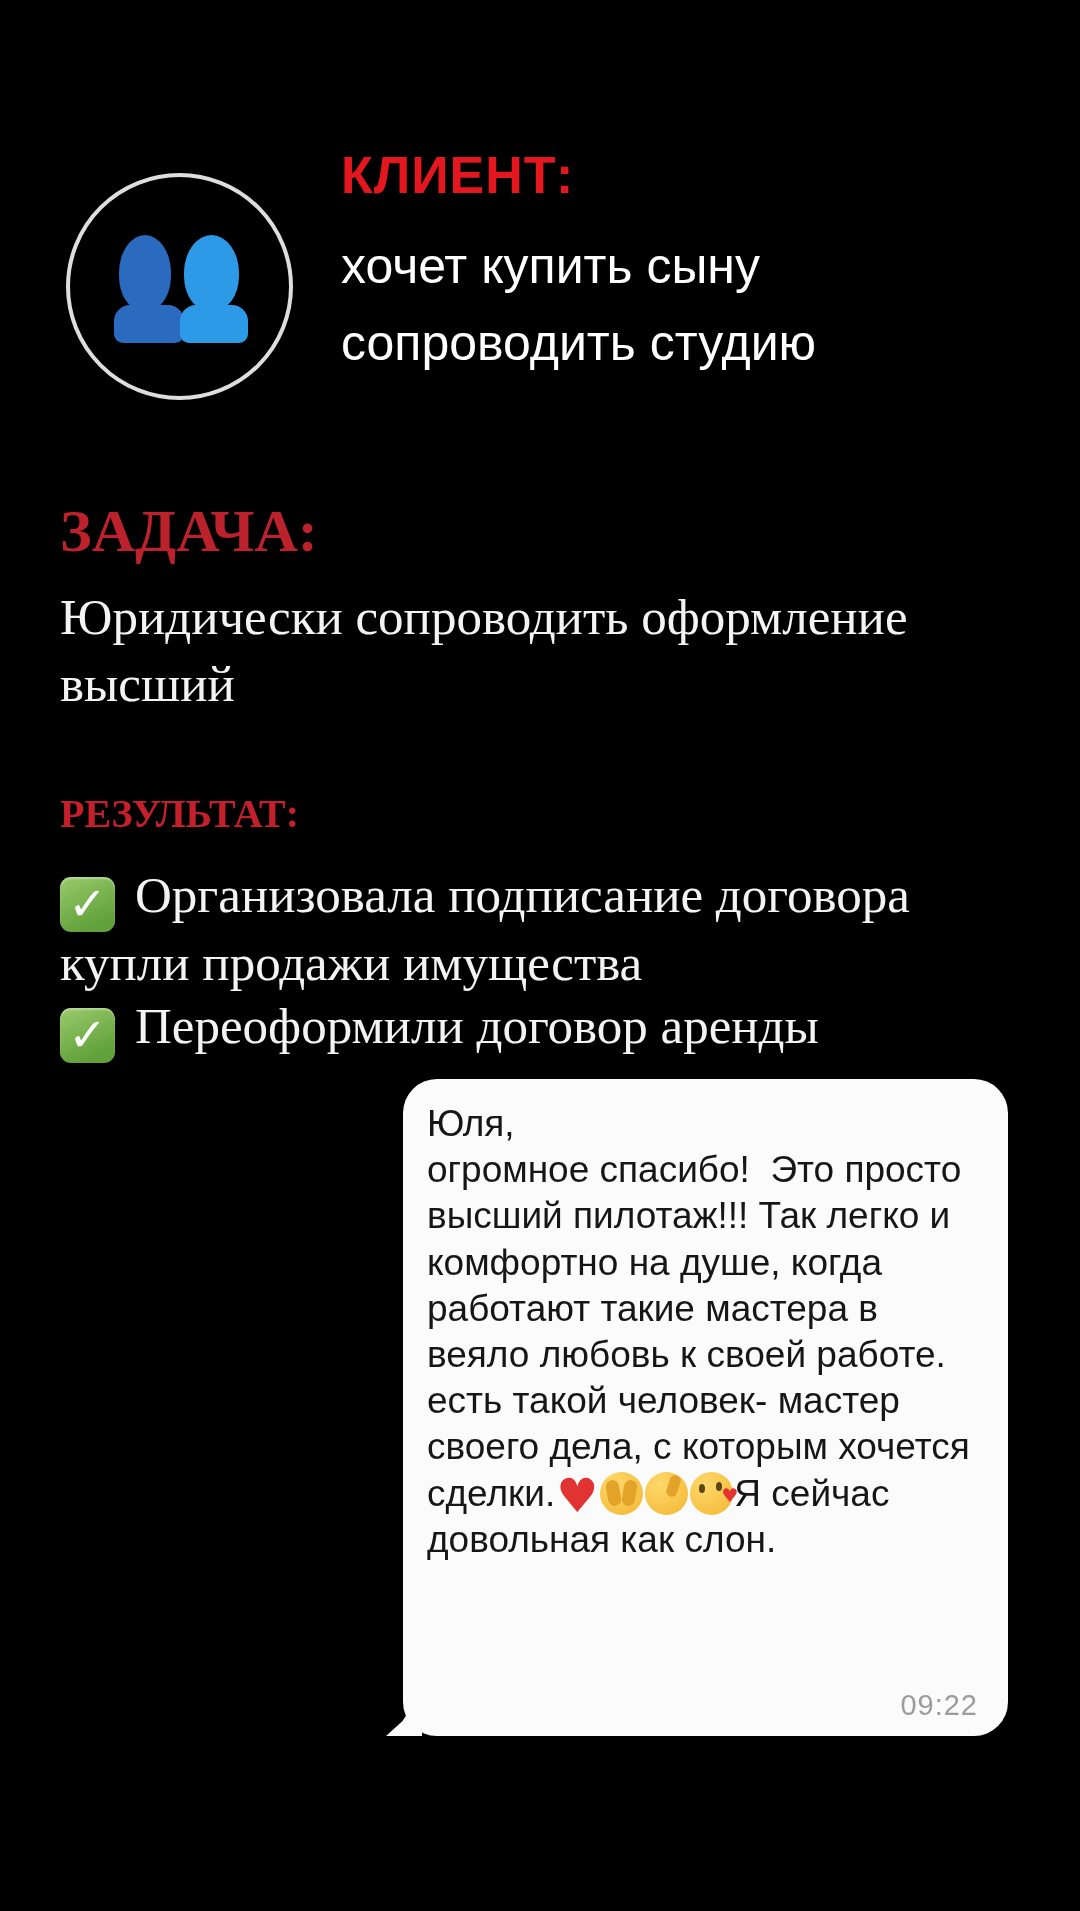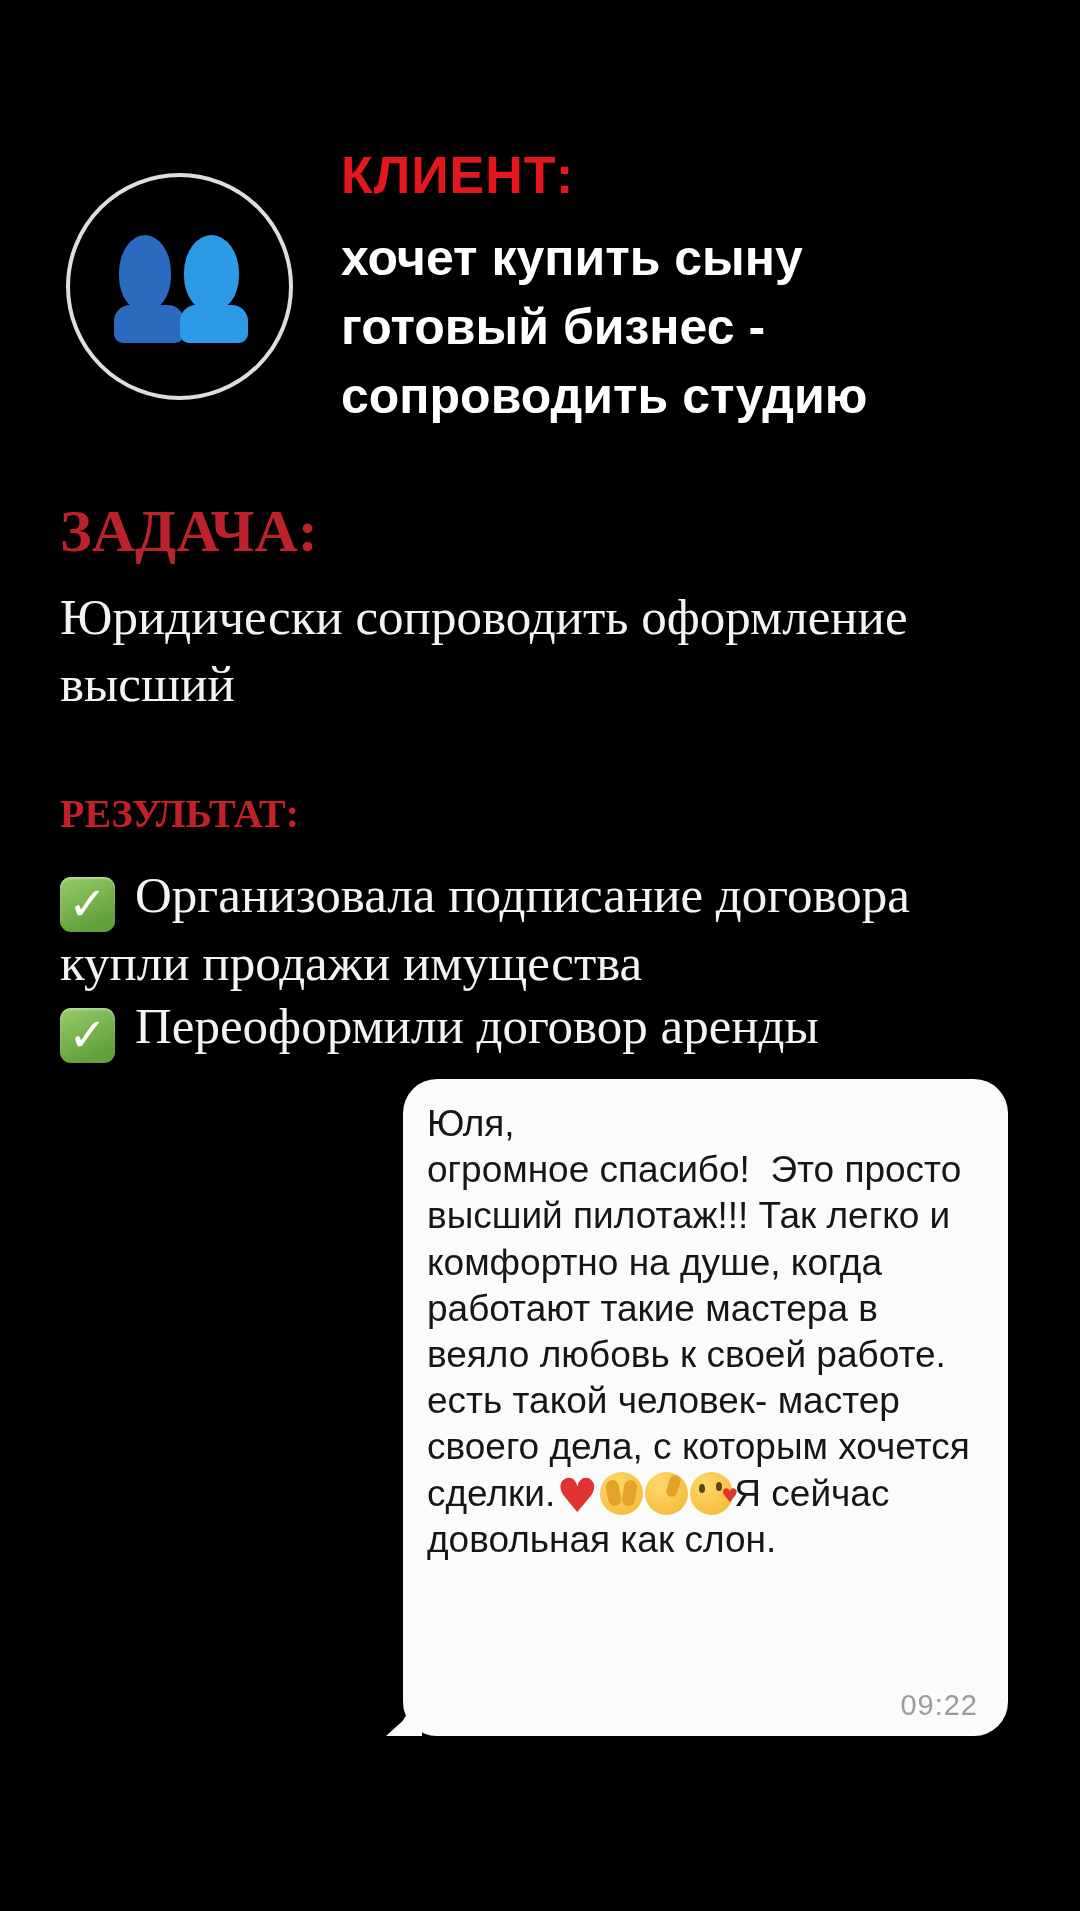--- a/index.html
+++ b/index.html
@@ -24,21 +24,21 @@
   .person-right{z-index:2;}
   .person-right .p-head{left:114px;top:58px;width:55px;height:76px;background:var(--pr-col,#2d9ae8);}
   .person-right .p-body{left:110px;top:128px;width:68px;height:38px;background:var(--pr-col,#2d9ae8);}
   
   .client-label{
     position:absolute;left:341px;top:146px;
     font-size:52px;line-height:58px;font-weight:bold;color:var(--client-red,#e4171e);
     letter-spacing:1px;
   }
   .client-lines{position:absolute;left:341px;top:224px;color:#fff;}
-  .client-lines .line{font-size:50px;line-height:69px;font-weight:bold;white-space:pre;}
+  .client-lines .line{font-size:50px;line-height:69px;font-weight:normal;white-space:pre;margin-top:8px;}
   
   .serif{font-family:"Liberation Serif",serif;}
   .task-label{
     position:absolute;left:60px;top:498px;
     font-size:60px;line-height:66px;font-weight:bold;color:var(--task-red,#bb222b);
   }
   .task-lines{position:absolute;left:60px;top:584px;color:#f3f3f3;}
   .task-lines .line{font-size:51px;line-height:67px;white-space:pre;}
   .result-label{
     position:absolute;left:60px;top:781px;
@@ -114,21 +114,20 @@
     </div>
     <div class="person person-right">
       <div class="p-head"></div>
       <div class="p-body"></div>
     </div>
   </div>
 
   <div class="client-label">КЛИЕНТ:</div>
   <div class="client-lines">
       <div class="line">хочет купить сыну</div>
-      <div class="line">готовый бизнес -</div>
       <div class="line">сопроводить студию</div>
     </div>
 
   <div class="task-label serif">ЗАДАЧА:</div>
   <div class="task-lines serif">
       <div class="line">Юридически сопроводить оформление</div>
       <div class="line">высший</div>
     </div>
 
   <div class="result-label serif">РЕЗУЛЬТАТ:</div>

